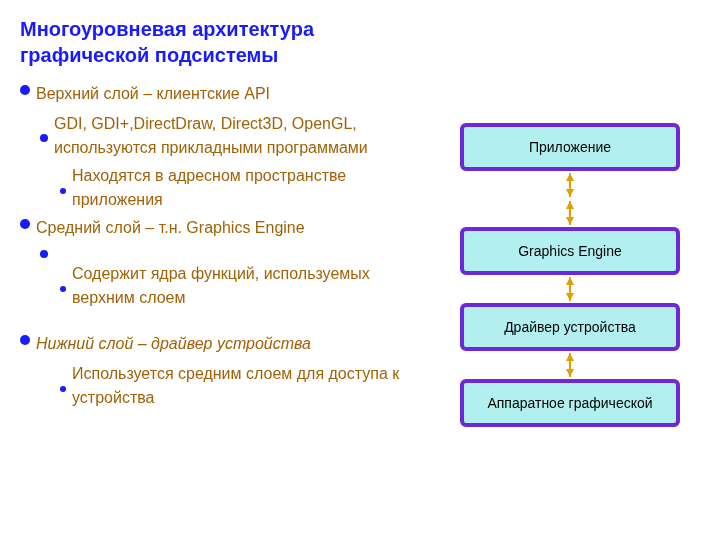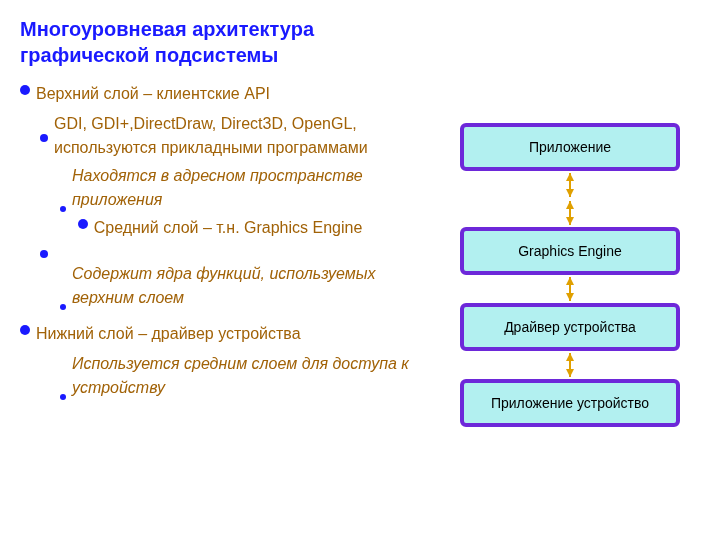--- a/index.html
+++ b/index.html
@@ -47,24 +47,23 @@
 
     .level2 {
       display: flex;
       align-items: center;
       margin-left: 20px;
       margin-bottom: 4px;
     }
 
     .level3 {
       display: flex;
-      align-items: flex-end;
+      align-items: center;
       margin-left: 40px;
       margin-bottom: 4px;
-      font-style: italic;
     }
 
     .bullet1 {
       display: inline-block;
       width: 10px;
       height: 10px;
       min-width: 10px;
       border-radius: 50%;
       background: #1a1aff;
       margin-top: 3px;
@@ -150,43 +149,43 @@
       <div class="level2">
         <span class="bullet2"></span>
         <span>GDI, GDI+,DirectDraw, Direct3D, OpenGL, используются прикладными программами</span>
       </div>
 
       <div class="level3">
         <span class="bullet3"></span>
         <span>Находятся в адресном пространстве приложения</span>
       </div>
 
-      <div class="level1" style="margin-top:0;justify-content:center;">
+      <div class="level1" style="margin-top:0;">
         <span class="bullet1"></span>
         <span>Средний слой – т.н. Graphics Engine</span>
       </div>
 
       <div class="level2">
         <span class="bullet2"></span>
       </div>
 
       <div class="level3">
         <span class="bullet3"></span>
         <span>Содержит ядра функций, используемых верхним слоем</span>
       </div>
 
-      <div class="level1" style="margin-top:12px;">
+      <div class="level1" style="margin-top:22px;font-style:italic;">
         <span class="bullet1"></span>
         <span>Нижний слой – драйвер устройства</span>
       </div>
 
 
       <div class="level3">
         <span class="bullet3"></span>
-        <span>Используется средним слоем для доступа к устройству</span>
+        <span>Используется средним слоем для доступа к устройства</span>
       </div>
 
     </div>
   </div>
 
   <div class="right-panel">
     <div class="diagram">
 
       <div class="diagram-box">Приложение</div>
 
@@ -220,17 +219,17 @@
       <div class="diagram-box">Драйвер устройства</div>
 
       <div class="diagram-arrow">
         <svg class="arrow-svg" viewBox="0 0 30 28" xmlns="http://www.w3.org/2000/svg">
           <line x1="15" y1="2" x2="15" y2="26" stroke="#e0a000" stroke-width="2"></line>
           <polygon points="15,2 11,10 19,10" fill="#e0a000"></polygon>
           <polygon points="15,26 11,18 19,18" fill="#e0a000"></polygon>
         </svg>
       </div>
 
-      <div class="diagram-box">Приложение устройство</div>
+      <div class="diagram-box">Аппаратное графической</div>
 
     </div>
   </div>
 </div>
 
 </body></html>

